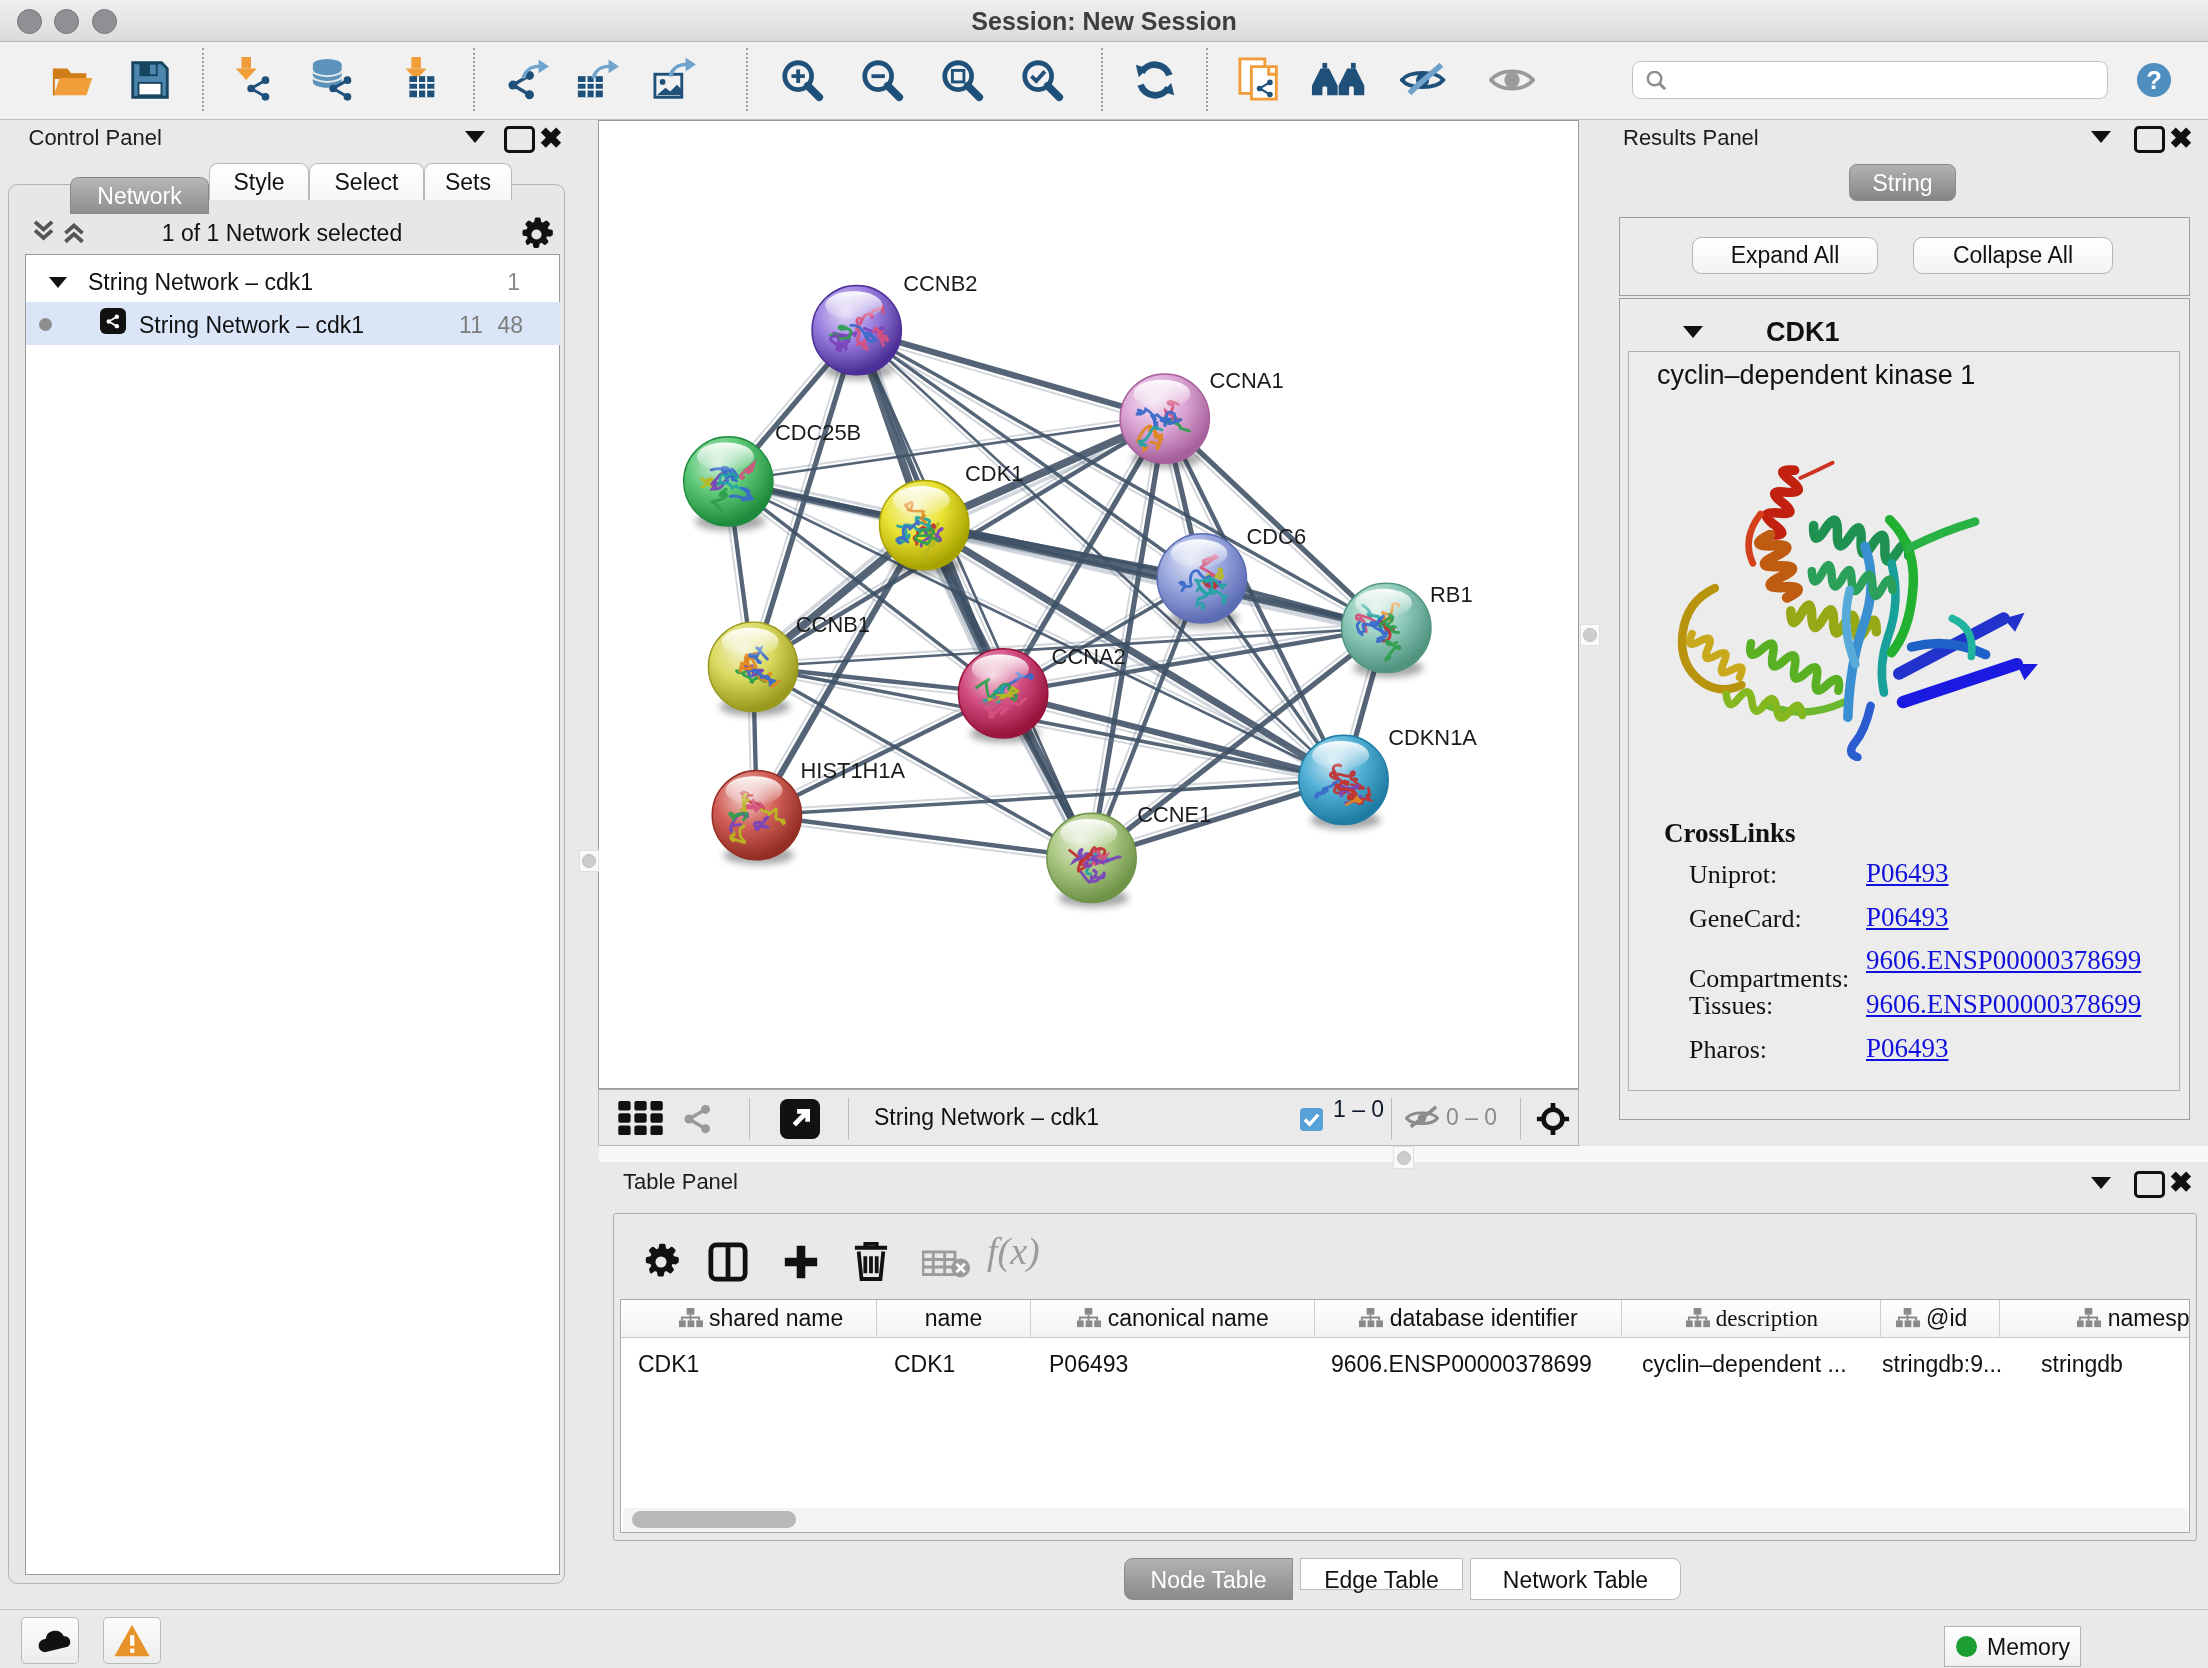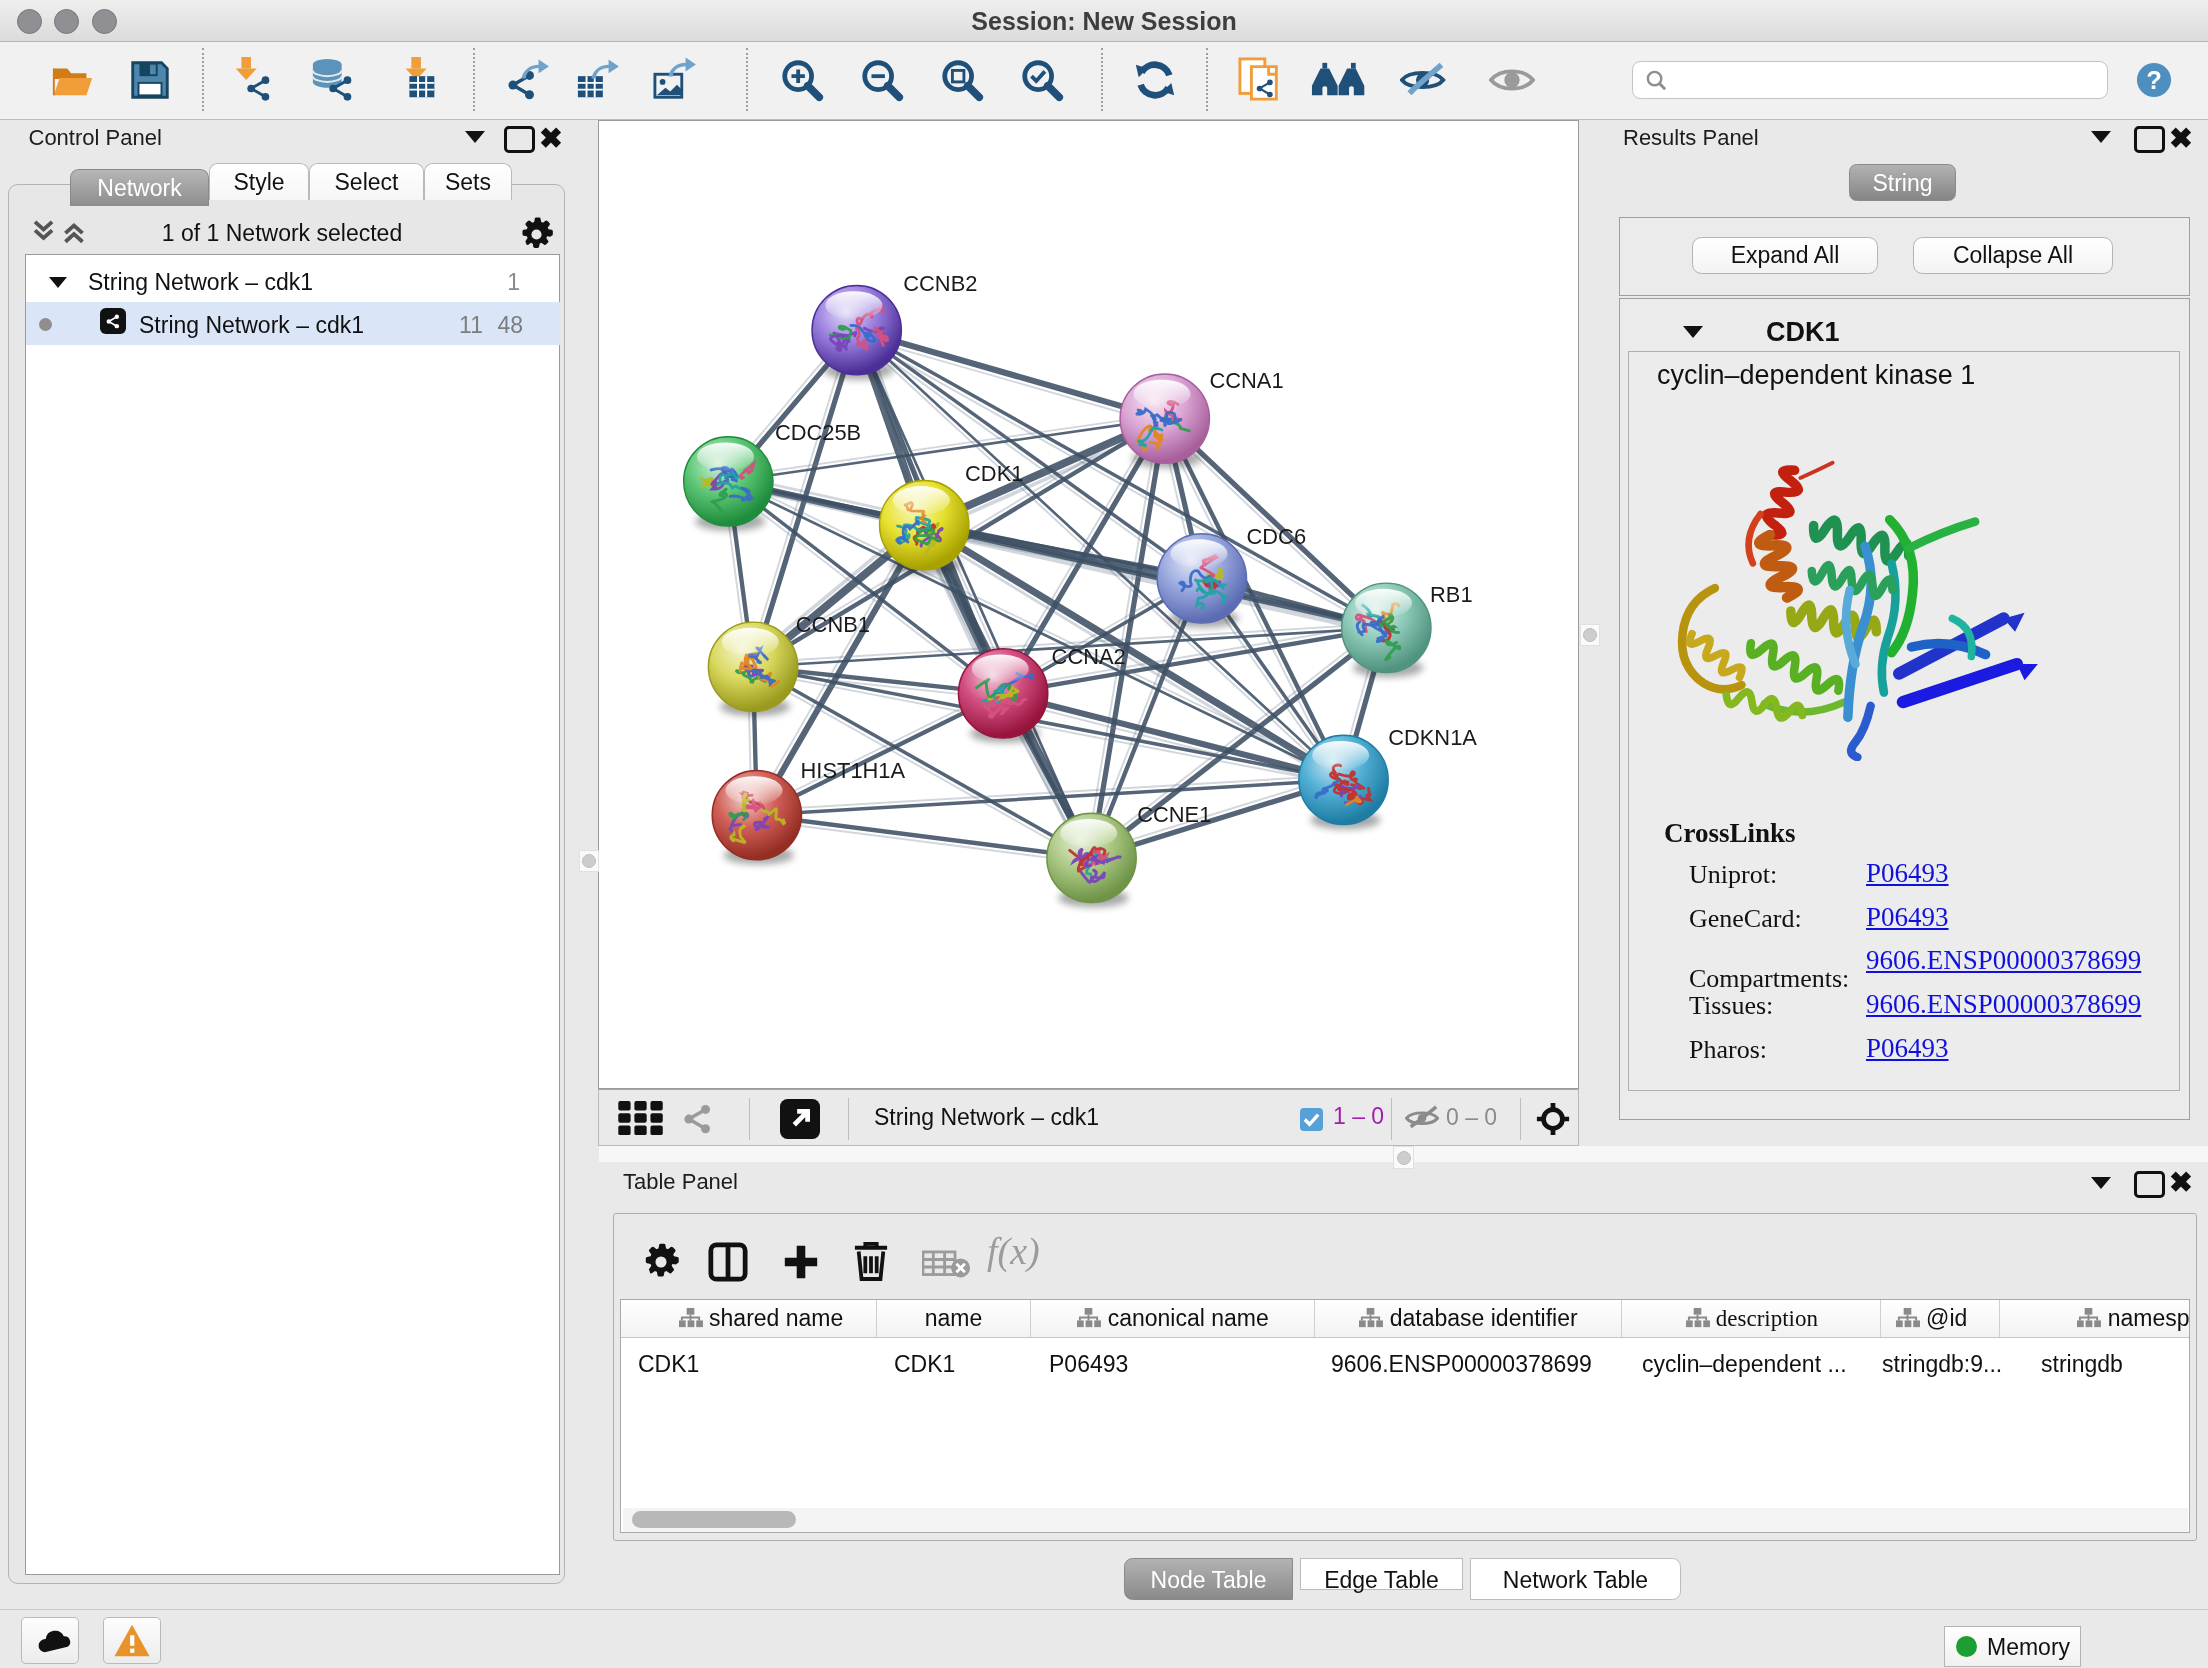--- a/index.html
+++ b/index.html
@@ -176,21 +176,21 @@
 <svg class="abs" style="left:2136px;top:62px" width="36" height="36" viewBox="0 0 38 38">
     <circle cx="19" cy="19" r="18" fill="#4e8fc0"></circle>
     <text x="19" y="28" text-anchor="middle" font-size="27" font-weight="bold" fill="#fff" font-family="Liberation Sans, sans-serif">?</text>
   </svg>
 
 <div class="abs pt" style="left:28.5px;top:125px;">Control Panel</div>
 <div class="abs tri" style="left:465px;top:131px;"></div>
 <div class="abs sq" style="left:504px;top:126px;"></div>
 <div class="abs xx" style="left:539px;top:124px;">✖</div>
 <div class="abs" style="left:7.6px;top:184px;width:557px;height:1400px;background:#e7e7e7;border:1px solid #b3b3b3;border-radius:9.5px;box-sizing:border-box;"></div>
-<div class="tab sel" style="left:70px;top:169px;width:139px;">Network</div>
+<div class="tab sel" style="left:70px;top:177px;width:139px;">Network</div>
 <div class="tab" style="left:209px;top:163px;width:100px;">Style</div>
 <div class="tab" style="left:309px;top:163px;width:115px;">Select</div>
 <div class="tab" style="left:424px;top:163px;width:88px;">Sets</div>
 <svg class="abs" style="left:32px;top:218px" width="63" height="28.5" viewBox="0 0 66 30">
   <g fill="none" stroke="#555" stroke-width="4">
       <path d="M3 4 l9 8 9-8 M3 13 l9 8 9-8"></path>
       <g transform="translate(32,0)">
         <path d="M3 25 l9-8 9 8 M3 16 l9-8 9 8"></path>
       </g>
     </g>
@@ -578,21 +578,21 @@
         <path d="M15 27 L28 14 M18 13 h11 v11" stroke="#fff" stroke-width="5" fill="none"></path>
       </svg>
   </div>
   <div class="abs" style="left:249px;top:7.6px;width:0;height:42px;border-left:1px solid #bdbdbd;"></div>
   <div class="abs t24" style="left:275px;top:14.3px;">String Network – cdk1</div>
   <div class="abs" style="left:701px;top:18px;width:23px;height:23px;background:#57a0d8;border-radius:3.8px;">
     <svg width="23" height="23" viewBox="0 0 24 24">
         <path d="M5 12 l5 5 9-10" stroke="#fff" stroke-width="3.5" fill="none"></path>
       </svg>
   </div>
-  <div class="abs" style="left:734px;top:13px;font-size:23px;color:#a21caf;">1 – 0</div>
+  <div class="abs" style="left:734px;top:6px;font-size:23px;color:#0f172a;">1 – 0</div>
   <div class="abs" style="left:792px;top:7.6px;width:0;height:42px;border-left:1px solid #bdbdbd;"></div>
   <svg class="abs" style="left:806px;top:14.3px" width="34" height="28.5" viewBox="0 0 48 40">
     <path d="M2 20 C10 10 38 10 46 20 C38 30 10 30 2 20 Z" fill="none" stroke="#8b8b8b" stroke-width="4"></path>
     <circle cx="24" cy="20" r="6" fill="#8b8b8b"></circle>
       <path d="M8 32 C20 24 32 14 44 4" stroke="#8b8b8b" stroke-width="5" fill="none"></path>
   </svg>
   <div class="abs" style="left:847px;top:14.3px;font-size:23px;color:#8b8b8b;">0 – 0</div>
   <div class="abs" style="left:921px;top:7.6px;width:0;height:42px;border-left:1px solid #bdbdbd;"></div>
   <svg class="abs" style="left:936px;top:10.5px" width="36" height="36" viewBox="0 0 38 38">
     <circle cx="19" cy="19" r="10" fill="none" stroke="#111" stroke-width="5"></circle>

